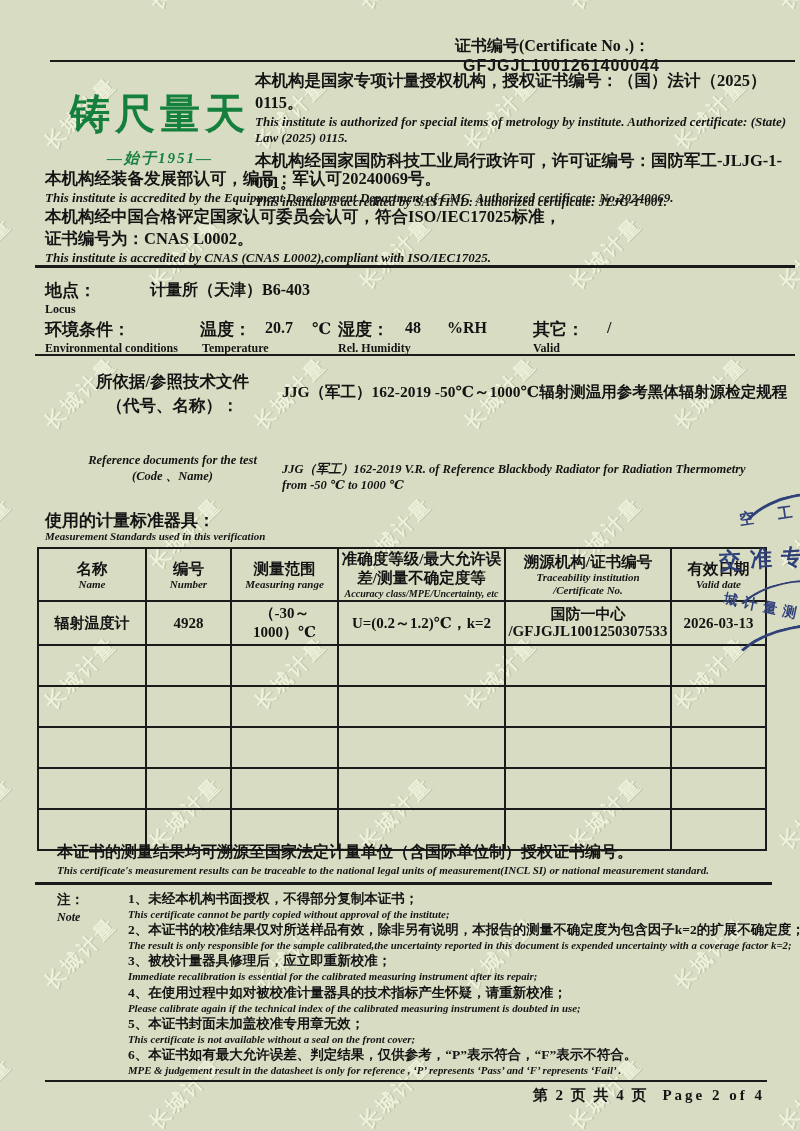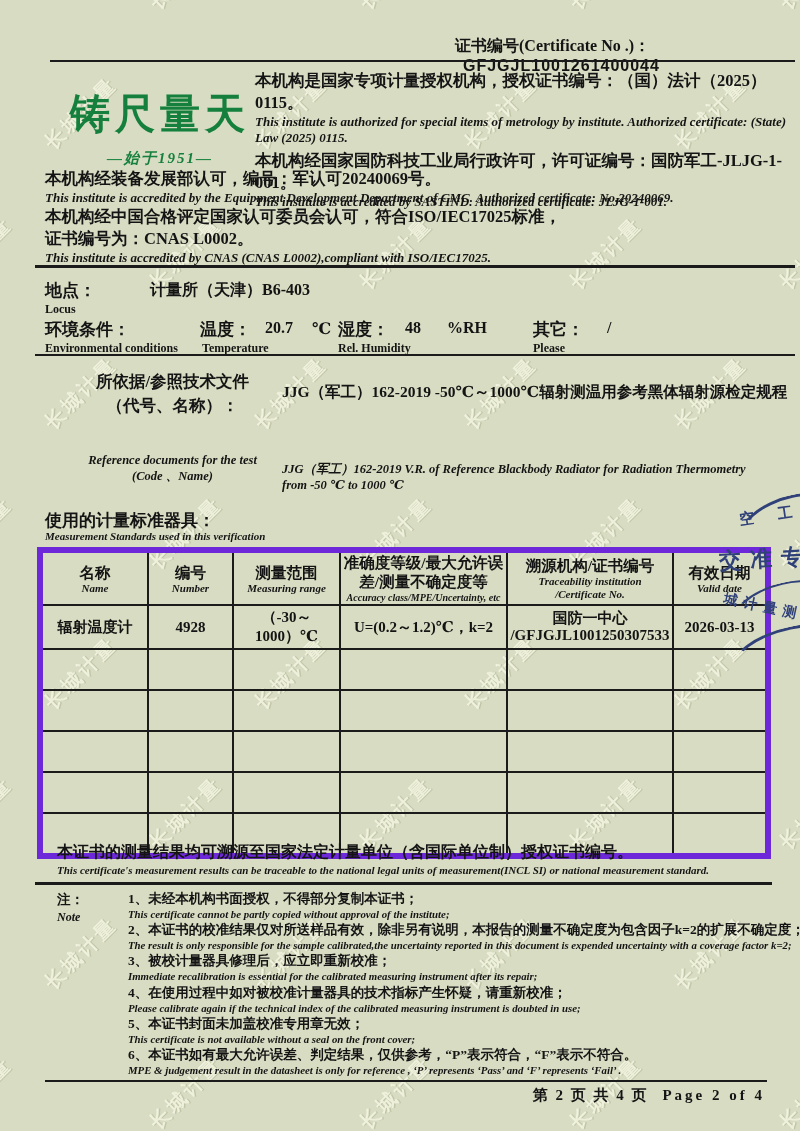--- a/index.html
+++ b/index.html
@@ -36,21 +36,21 @@
   .lbl{font-size:17px; font-weight:bold;}
   .val{font-size:16px; font-weight:bold;}
   .enlbl{font-size:12px; font-weight:bold;}
   
   .ref-zh-label{width:235px; text-align:center; font-size:16.5px; font-weight:bold; line-height:24px;}
   .ref-zh-value{font-size:15.5px; font-weight:bold; white-space:nowrap;}
   .ref-en{font-size:12.5px; font-style:italic; font-weight:bold; line-height:16px;}
   .ref-en-label{width:235px; text-align:center;}
   .ref-en-value{width:465px;}
   
-  table.std{border-collapse:collapse; table-layout:fixed; width:728px; border:6px solid #6d28d9;}
+  table.std{border-collapse:collapse; table-layout:fixed; width:728px; border:2px solid #6d28d9;}
   table.std th, table.std td{border:2px solid #1b1b1b; padding:0 2px; text-align:center; vertical-align:middle; overflow:hidden;}
   table.std th{height:50px;}
   .th-zh{font-size:15.5px; font-weight:bold; line-height:19px;}
   .th-en{font-size:11px; font-style:italic; font-weight:bold; line-height:13px;}
   .th-en-small{font-size:10px;}
   tr.datarow td{height:42px; font-size:15px; font-weight:bold;}
   tr.emptyrow td{height:39px;}
   td.trace{font-size:14px; line-height:17px;}
   
   .note-zh{font-size:13.5px; font-weight:bold; line-height:17px; white-space:nowrap;}
@@ -154,21 +154,21 @@
     <span class="val abs" style="top:319px; left:265px;">20.7</span>
     <span class="val abs" style="top:319px; left:312px;">℃</span>
     <span class="lbl abs" style="top:318px; left:338px;">湿度：</span>
     <span class="val abs" style="top:319px; left:405px;">48</span>
     <span class="val abs" style="top:319px; left:447px;">%RH</span>
     <span class="lbl abs" style="top:318px; left:533px;">其它：</span>
     <span class="val abs" style="top:319px; left:607px;">/</span>
     <span class="enlbl abs" style="top:341px; left:45px;">Environmental conditions</span>
     <span class="enlbl abs" style="top:341px; left:202px;">Temperature</span>
     <span class="enlbl abs" style="top:341px; left:338px;">Rel. Humidity</span>
-    <span class="enlbl abs" style="top:341px; left:533px;">Please</span>
+    <span class="enlbl abs" style="top:341px; left:533px;">Valid</span>
 
     <div class="rule abs" style="top:354px; left:35px; width:760px; height:2px;"></div>
 
     <div class="ref-zh-label abs" style="top:370px; left:55px;">
       <div>所依据/参照技术文件</div>
       <div>（代号、名称）：</div>
     </div>
     <div class="ref-zh-value abs" style="top:382px; left:282px;">JJG（军工）162-2019 -50℃～1000℃辐射测温用参考黑体辐射源检定规程</div>
     <div class="ref-en ref-en-label abs" style="top:452px; left:55px;">
       <div>Reference documents for the test</div>

